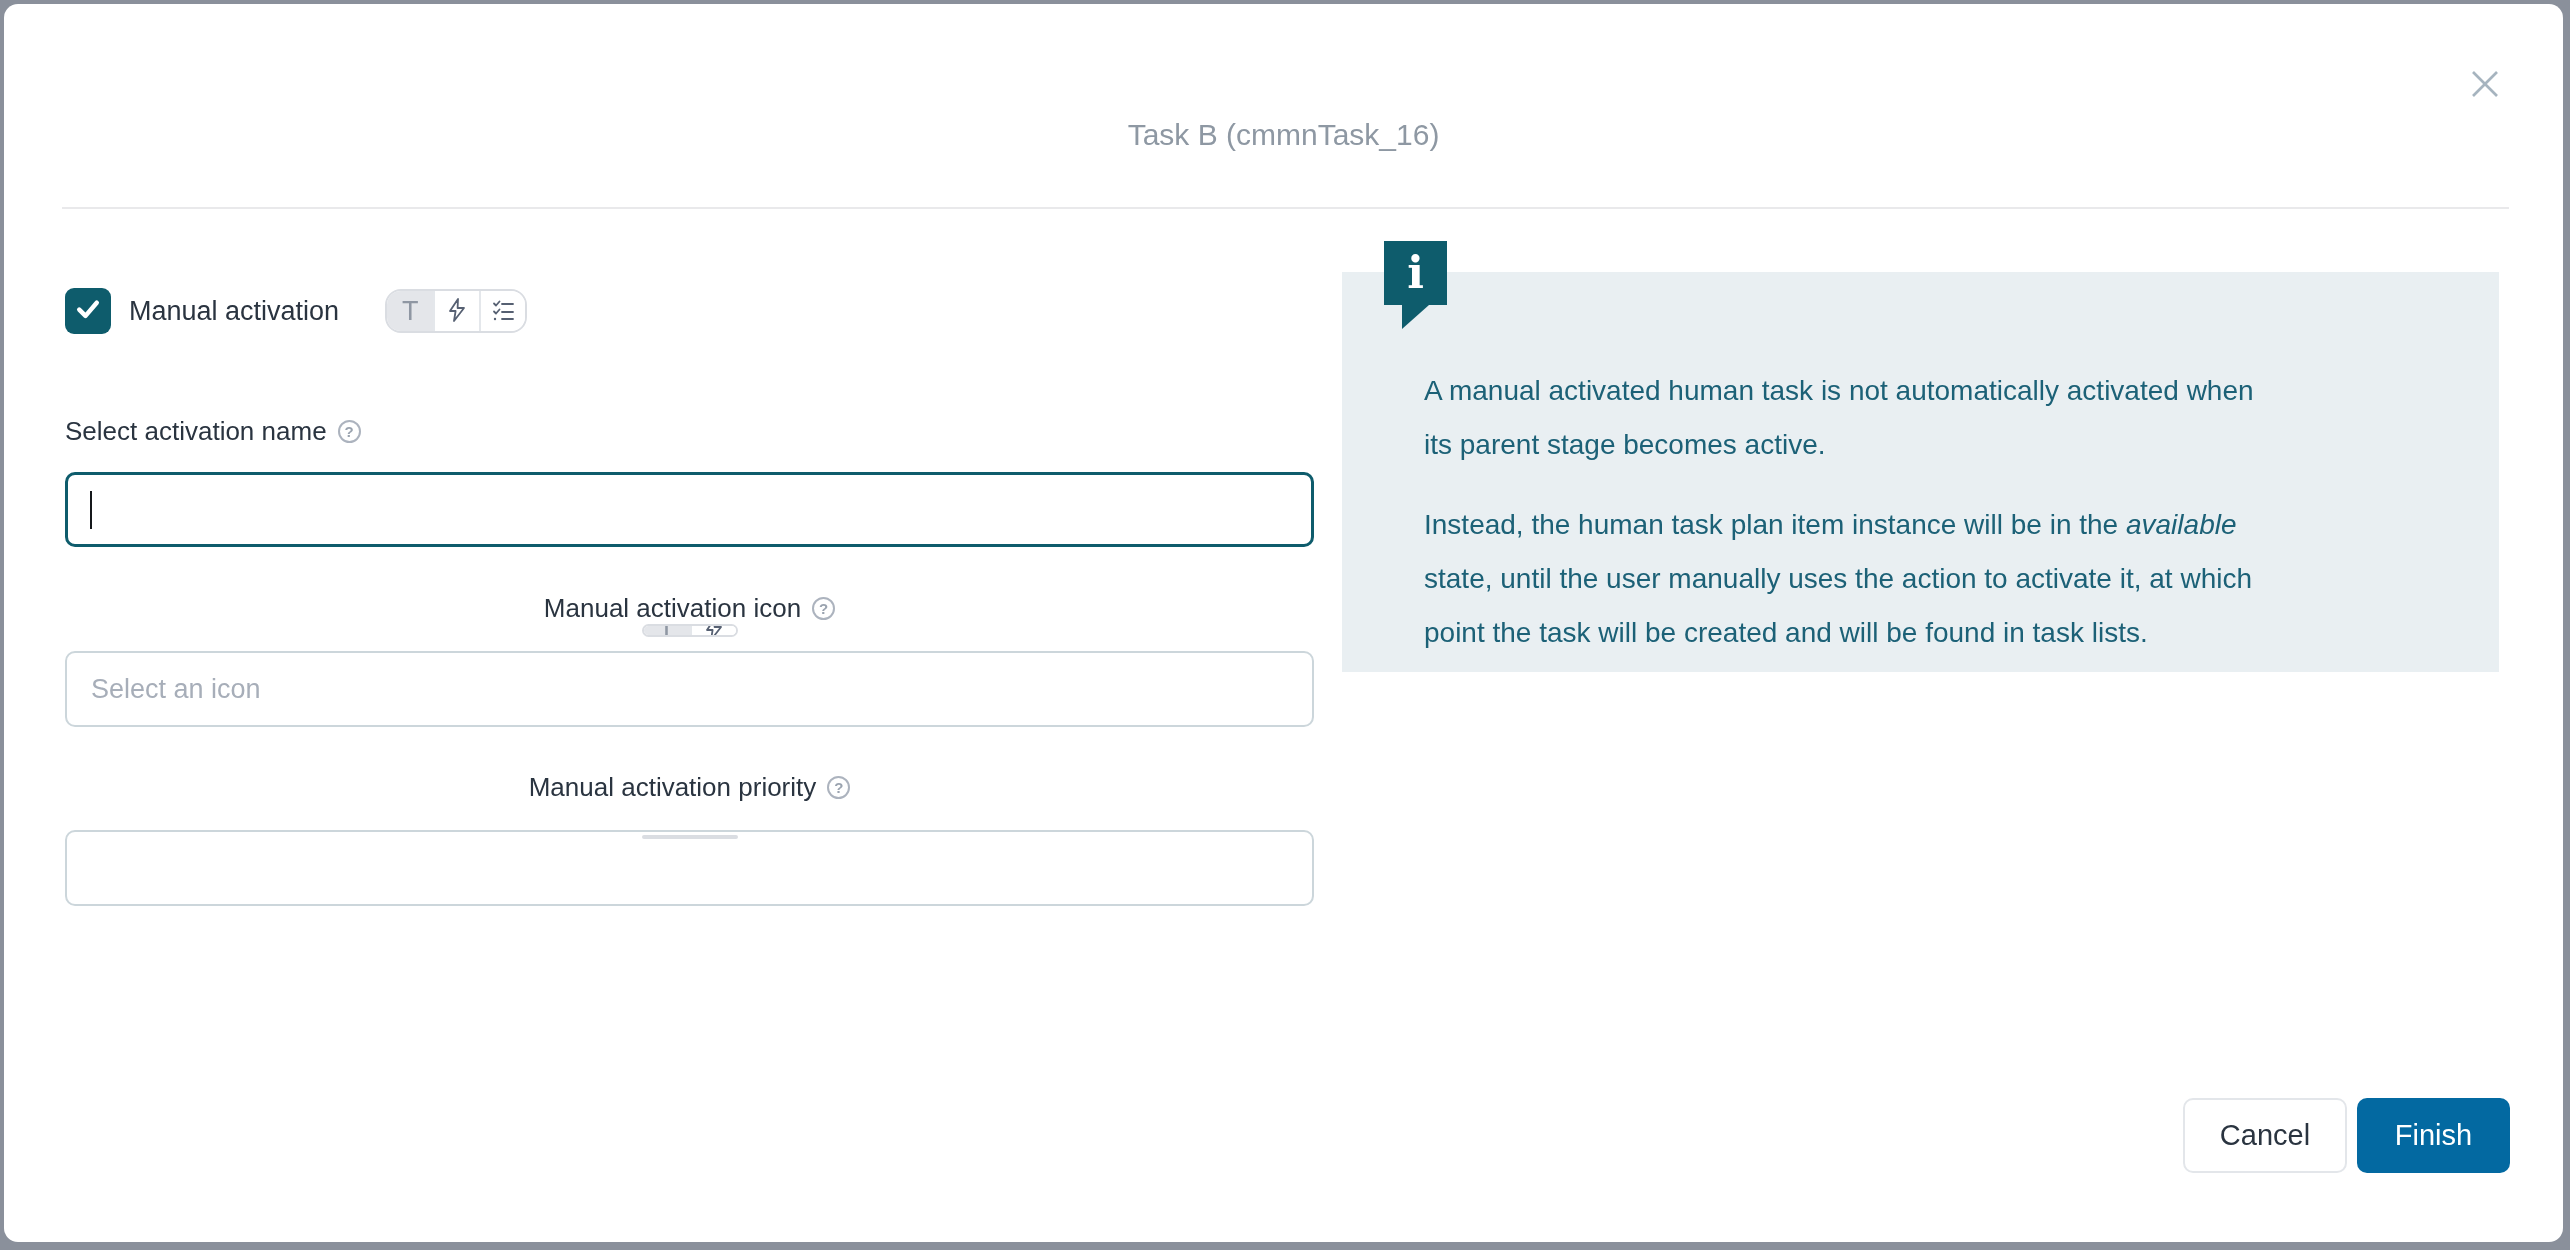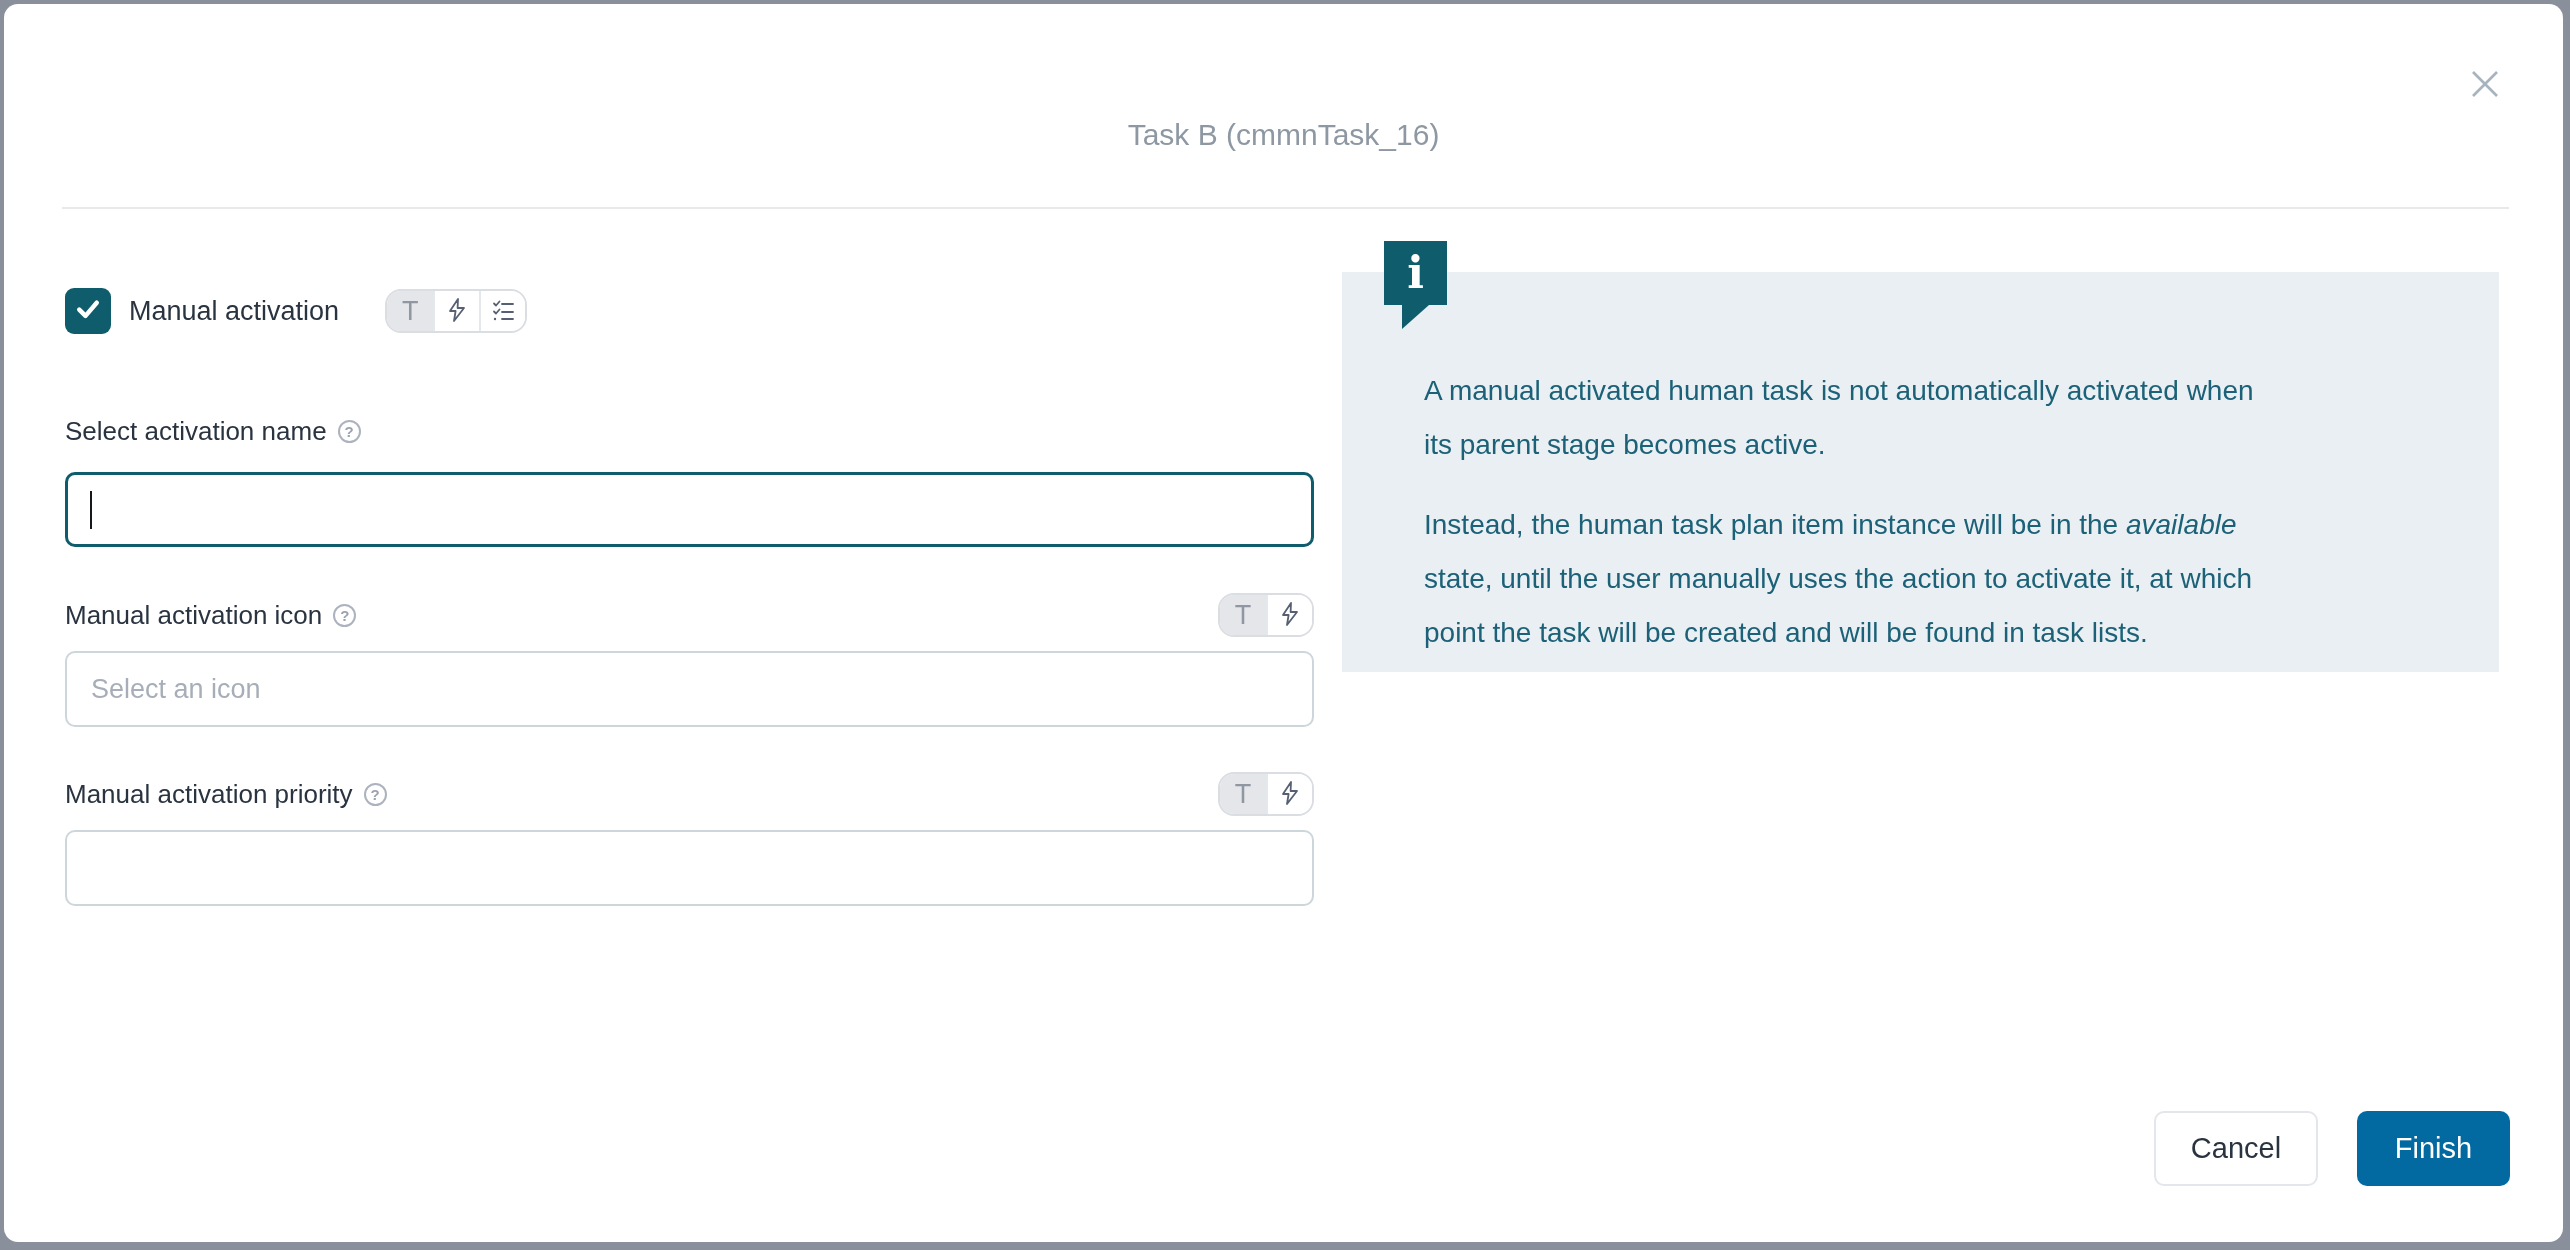--- a/index.html
+++ b/index.html
@@ -54,21 +54,21 @@
   .btn-group.g1 { margin-left:46px; }
   .seg {
     width:46px; display:flex; align-items:center; justify-content:center;
     background:#ffffff; border:none; border-left:2px solid #e4e7eb; cursor:pointer;
   }
   .seg:first-child { border-left:none; }
   .seg.selected { background:#e4e6ea; }
   .t-letter { font-size:27px; color:#8f97a3; font-weight:400; }
   
   .field-label-row { display:flex; align-items:center; height:44px; }
-  .field-label-row.spread { justify-content:space-between; }
+  .field-label-row.spread { justify-content:space-between;flex-direction:column; }
   .field-label { display:flex; align-items:center; font-size:26px; font-weight:500; color:#2a3440; }
   .help {
     width:23px; height:23px; margin-left:11px;
     border:2px solid #acb3be; border-radius:50%;
     color:#9aa3af; font-size:15px; font-weight:700;
     display:flex; align-items:center; justify-content:center; cursor:pointer;
   }
   .row-name   { margin-top:81px; height:32px; }
   .input-wrap { position:relative; }
   .text-input {
@@ -100,21 +100,21 @@
   .info-icon::after {
     content:""; position:absolute; left:18px; top:100%;
     width:0; height:0;
     border-top:24px solid #0e5c6c; border-right:27px solid transparent;
   }
   .info-i { font-family:"DejaVu Serif", serif; font-weight:700; font-size:44px; color:#ffffff; line-height:1; }
   .info-text { font-size:28px; line-height:54px; color:#1c6177; }
   .info-text + .info-text { margin-top:26px; }
   .italic { font-style:italic; }
   
-  .footer { position:absolute; right:53px; bottom:56px; display:flex; gap:39px; }
+  .footer { position:absolute; right:53px; bottom:69px; display:flex; gap:10px; }
   .btn {
     height:75px; border-radius:10px; font-family:"Liberation Sans", sans-serif;
     font-size:29px; display:flex; align-items:center; justify-content:center;
     cursor:pointer; font-weight:400;
   }
   .btn-cancel { width:164px; background:#ffffff; border:2px solid #e3e6ea; color:#2a3440; }
   .btn-finish { width:153px; background:#0369a1; border:none; color:#ffffff; }
 </style>
 </head>
 <body>

